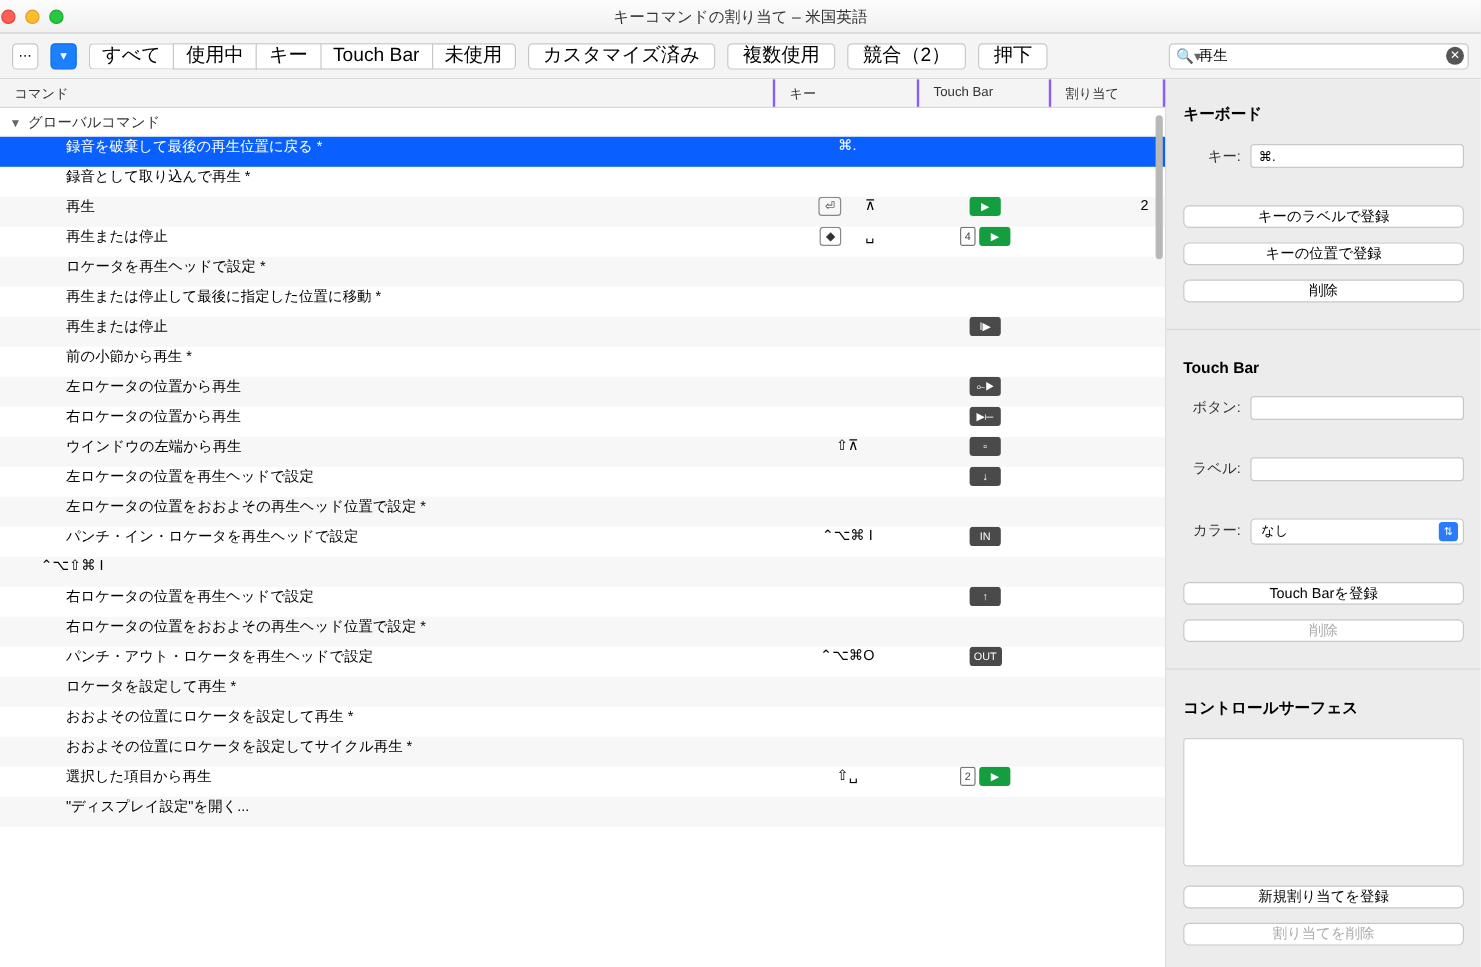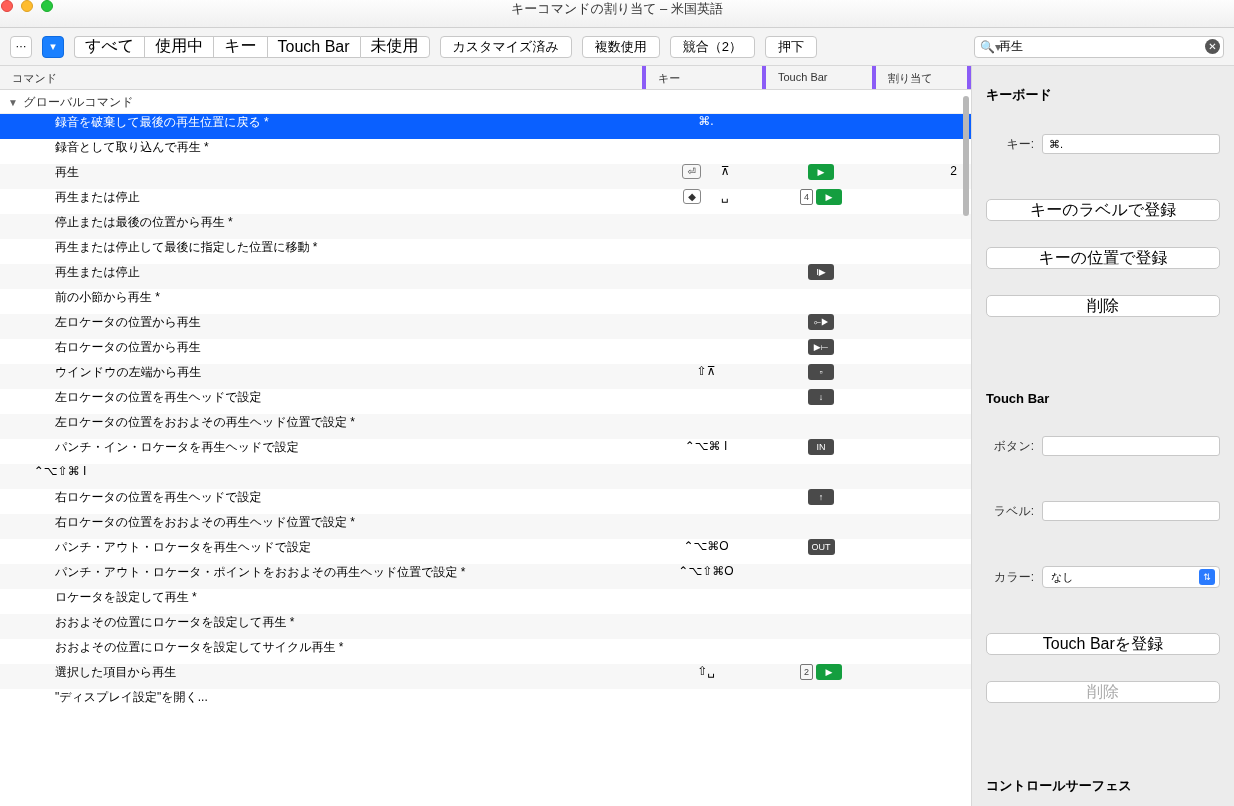--- a/index.html
+++ b/index.html
@@ -12,20 +12,21 @@
   height: 806px;
   overflow: hidden;
   display: flex;
   flex-direction: column;
 }
 .window-chrome {
   height: 28px;
   background: linear-gradient(#fdfdfd, #f0f0f0);
   border-bottom: 1px solid #d0d0d0;
   display: flex;
+  align-items: center;
   padding: 0 1px;
   position: relative;
 }
 .traffic-lights { display: flex; gap: 8px; }
 .dot { width: 12px; height: 12px; border-radius: 50%; }
 .dot.red { background: #ff5f57; border: 0.5px solid #e0443e; }
 .dot.yellow { background: #febc2e; border: 0.5px solid #dea123; }
 .dot.green { background: #28c840; border: 0.5px solid #1aad2b; }
 .window-title {
   position: absolute; left: 0; right: 0; text-align: center;
@@ -44,21 +45,21 @@
 .seg-group { display: flex; }
 .seg-btn {
   height: 22px; padding: 0 10px; border: 1px solid #c8c8c8; background: #fff;
   font-size: 16px; cursor: pointer; display: flex; align-items: center;
 }
 .seg-group .seg-btn:not(:last-child) { border-right: none; }
 .seg-group .seg-btn:first-child { border-radius: 4px 0 0 4px; }
 .seg-group .seg-btn:last-child { border-radius: 0 4px 4px 0; }
 .pill-btn {
   height: 22px; padding: 0 12px; border: 1px solid #c8c8c8; border-radius: 4px;
-  background: #fff; font-size: 13px; cursor: pointer; display: flex; align-items: center;
+  background: #fff; font-size: 16px; cursor: pointer; display: flex; align-items: center;
 }
 .toolbar-spacer { flex: 1; }
 .search-wrap { position: relative; width: 250px; }
 .search-input {
   width: 100%; height: 22px; border: 1px solid #c8c8c8; border-radius: 4px;
   padding: 0 26px 0 24px; font-size: 12px; background: #fff;
 }
 .search-icon {
   position: absolute; left: 6px; top: 4px; font-size: 12px; color: #666;
 }
@@ -66,21 +67,21 @@
   position: absolute; right: 4px; top: 3px; width: 15px; height: 15px;
   border-radius: 50%; background: #555; color: #fff; font-size: 10px;
   display: flex; align-items: center; justify-content: center; cursor: pointer;
 }
 .main { flex: 1; display: flex; overflow: hidden; background: #fff; }
 .left-panel { flex: 1; display: flex; flex-direction: column; border-right: 1px solid #d8d8d8; position: relative; }
 .table-header {
   height: 24px; background: #f4f4f4; border-bottom: 1px solid #d8d8d8;
   display: flex; font-size: 11px; color: #333;
 }
-.th { padding: 5px 12px; border-right: 4px solid #8b5cf6; }
+.th { padding: 5px 12px; border-right: 2px solid #8b5cf6; }
 .th.command { flex: 1; }
 .th.key { width: 120px; }
 .th.touchbar { width: 110px; }
 .th.assign { width: 95px; }
 .table-body { flex:1; overflow-y: auto; position: relative; }
 .scroll-ind { position:absolute; right:2px; top:30px; width:6px; height:120px; background:#b8b8b8; border-radius:3px; }
 .group-row {
   height: 24px; padding: 4px 8px; font-size: 12px; color: #333;
   background: #fff; border-bottom: 1px solid #f0f0f0;
 }
@@ -99,41 +100,41 @@
   display: inline-block; min-width: 26px; height: 16px; border-radius: 3px;
   background: #555; color: #fff; font-size: 9px; line-height: 16px; text-align: center;
   padding: 0 4px;
 }
 .tb-badge.green { background: #149e3f; }
 .tb-badge.dark { background: #4a4a4a; }
 .tb-prefix { display:inline-block; border:1px solid #777; border-radius:2px; font-size:9px; padding:0 3px; margin-right:3px; color:#444; line-height:14px; }
 .key-glyph { display:inline-block; border:1px solid #888; border-radius:3px; font-size:10px; padding:1px 4px; color:#333; }
 .right-panel {
   width: 262px; background: #ececec; padding: 14px 14px; overflow-y: auto;
-  font-size: 12px; display: flex; flex-direction: column; gap: 22px;
+  font-size: 12px; display: flex; flex-direction: column; gap: 8px;
 }
 .section-title { font-size: 13px; font-weight: 600; margin: 6px 0 8px; }
 .form-row { display: flex; align-items: center; gap: 8px; margin-bottom: 23px; }
 .form-label { width: 48px; text-align: right; color: #333; }
 .form-input {
   flex: 1; height: 20px; border: 1px solid #c8c8c8; border-radius: 3px;
   padding: 0 6px; background: #fff; font-size: 11px;
 }
 .form-select {
   flex: 1; height: 22px; border: 1px solid #c8c8c8; border-radius: 4px;
   background: #fff; display: flex; align-items: center; justify-content: space-between;
   padding: 0 4px 0 8px; font-size: 11px;
 }
 .sel-caret {
   width: 16px; height: 16px; background: #2a7bff; border-radius: 3px;
   color: #fff; font-size: 9px; display:flex; align-items:center; justify-content:center;
 }
 .side-btn {
   width: 100%; height: 22px; border: 1px solid #c8c8c8; border-radius: 5px;
-  background: #fff; font-size: 16px; cursor: pointer; margin-bottom: 4px;
+  background: #fff; font-size: 12px; cursor: pointer; margin-bottom: 4px;
 }
 .side-btn.disabled { color: #aaa; }
 .rail { height: 1px; background: #d8d8d8; margin: 10px -14px; }
 .cs-list {
   height: 190px; background: #fff; border: 1px solid #d0d0d0; border-radius: 3px;
 }
 .bottom-spacer { flex:1; }
 </style>
 </head>
 <body>
@@ -201,21 +202,21 @@
           <div class="cmd-cell tb"><span class="tb-badge green">▶</span></div>
           <div class="cmd-cell assign">2</div>
         </div>
         <div class="cmd-row">
           <div class="cmd-cell name">再生または停止</div>
           <div class="cmd-cell key"><span class="key-glyph">◆</span><span style="margin-left: 20px;">␣</span></div>
           <div class="cmd-cell tb"><span class="tb-prefix">4</span><span class="tb-badge green">▶</span></div>
           <div class="cmd-cell assign"></div>
         </div>
         <div class="cmd-row">
-          <div class="cmd-cell name">停止または最後の位置から再生 *</div>
+          <div class="cmd-cell name">ロケータを再生ヘッドで設定 *</div>
           <div class="cmd-cell key"></div>
           <div class="cmd-cell tb"></div>
           <div class="cmd-cell assign"></div>
         </div>
         <div class="cmd-row">
           <div class="cmd-cell name">再生または停止して最後に指定した位置に移動 *</div>
           <div class="cmd-cell key"></div>
           <div class="cmd-cell tb"></div>
           <div class="cmd-cell assign"></div>
         </div>
@@ -281,26 +282,20 @@
         <div class="cmd-row">
           <div class="cmd-cell name">右ロケータの位置をおおよその再生ヘッド位置で設定 *</div>
           <div class="cmd-cell key"></div>
           <div class="cmd-cell tb"></div>
           <div class="cmd-cell assign"></div>
         </div>
         <div class="cmd-row">
           <div class="cmd-cell name">パンチ・アウト・ロケータを再生ヘッドで設定</div>
           <div class="cmd-cell key">⌃⌥⌘O</div>
           <div class="cmd-cell tb"><span class="tb-badge dark">OUT</span></div>
-          <div class="cmd-cell assign"></div>
-        </div>
-        <div class="cmd-row">
-          <div class="cmd-cell name">パンチ・アウト・ロケータ・ポイントをおおよその再生ヘッド位置で設定 *</div>
-          <div class="cmd-cell key">⌃⌥⇧⌘O</div>
-          <div class="cmd-cell tb"></div>
           <div class="cmd-cell assign"></div>
         </div>
         <div class="cmd-row">
           <div class="cmd-cell name">ロケータを設定して再生 *</div>
           <div class="cmd-cell key"></div>
           <div class="cmd-cell tb"></div>
           <div class="cmd-cell assign"></div>
         </div>
         <div class="cmd-row">
           <div class="cmd-cell name">おおよその位置にロケータを設定して再生 *</div>

